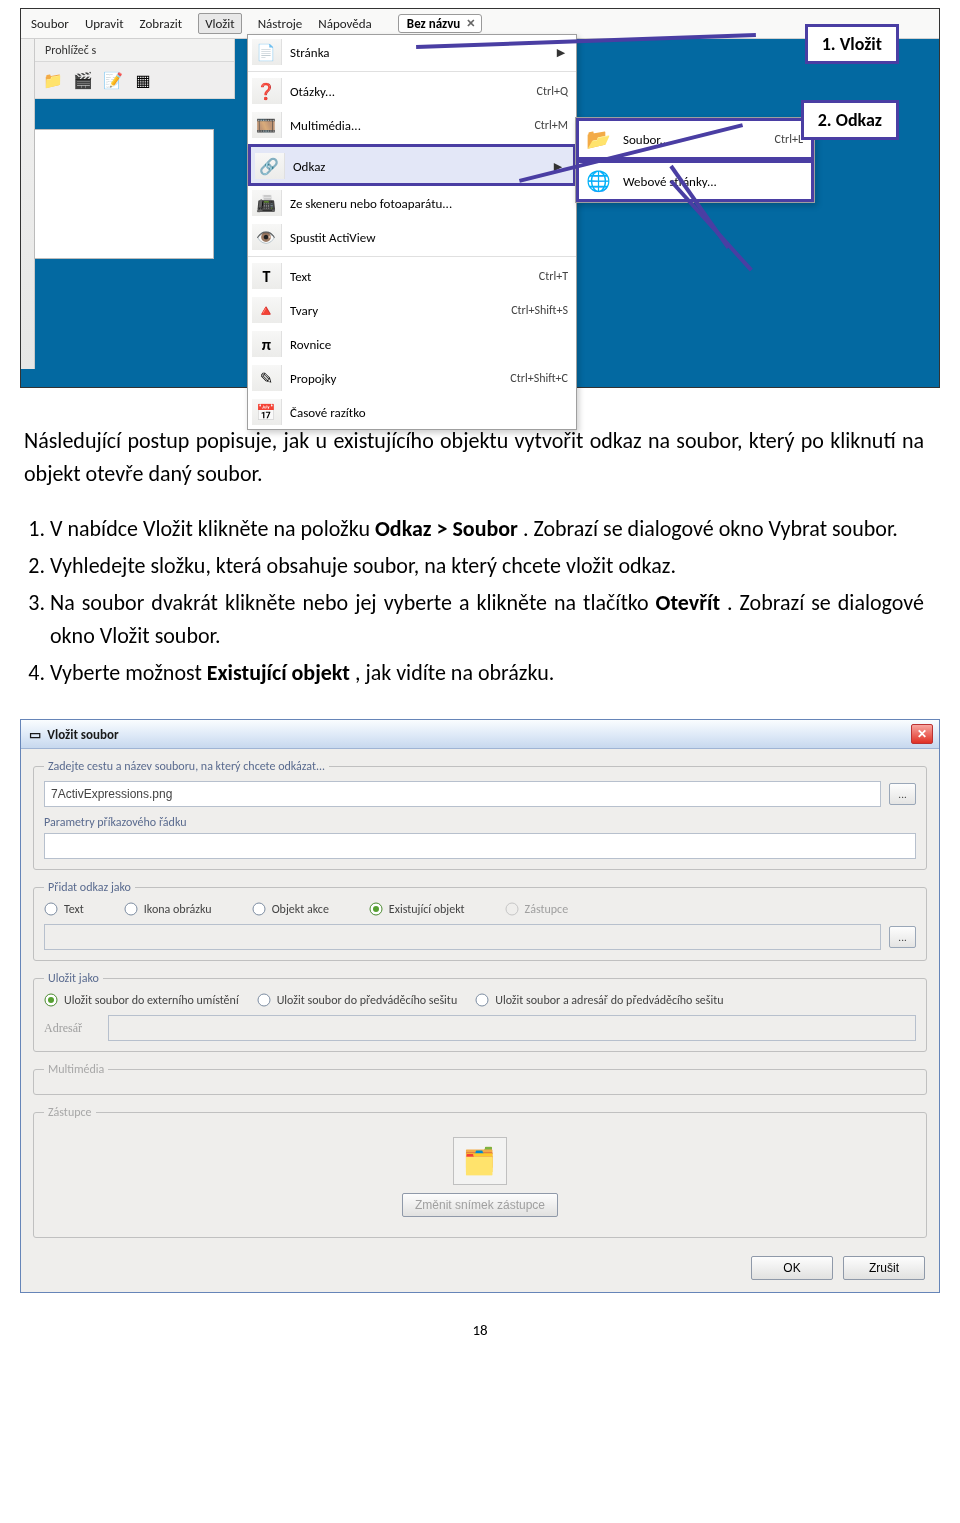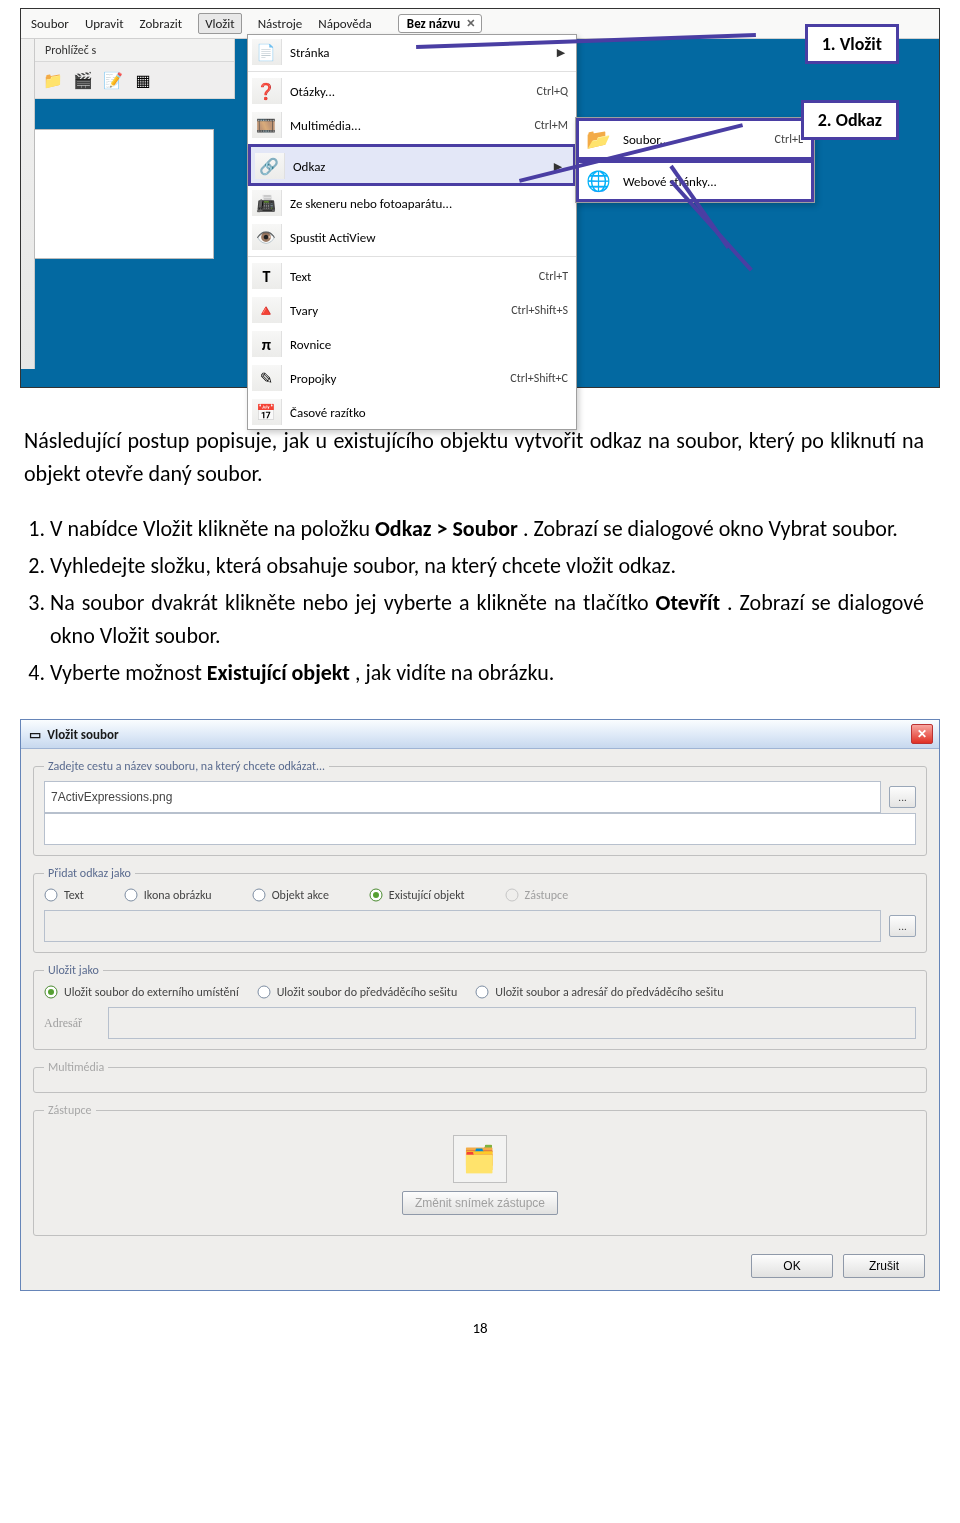--- a/index.html
+++ b/index.html
@@ -189,21 +189,21 @@
     border-radius: 3px;
     padding: 8px 10px 10px 10px;
   }
   fieldset.disabled { color: #a0a0a0; }
   legend { color: #5a6b8f; padding: 0 4px; font-size: 12px; }
   fieldset.disabled legend { color:#a8a8a8; }
   .txt {
     width: 100%;
     background: #fff;
     border: 1px solid #b7c0cd;
-    height: 32px;
+    height: 26px;
     padding: 2px 6px;
     font-size: 12px;
     color: #444;
   }
   .txt.disabled { background: #efeeec; color:#a0a0a0; }
   .row-flex { display:flex; align-items:center; gap:8px; }
   .btn-browse {
     width: 28px; height: 22px;
     border: 1px solid #9aa7b8;
     background: linear-gradient(#fdfdfd,#e4e4e3);
@@ -381,20 +381,21 @@
       </div>
       <div class="x-btn">✕</div>
     </div>
 
     <fieldset>
       <legend>Zadejte cestu a název souboru, na který chcete odkázat...</legend>
       <div class="row-flex">
         <input class="txt" value="7ActivExpressions.png" style="">
         <div class="btn-browse">...</div>
       </div>
+      <div class="field-label">Parametry příkazového řádku</div>
       <input class="txt" style="">
     </fieldset>
 
     <fieldset>
       <legend>Přidat odkaz jako</legend>
       <div class="radio-row">
         <div class="radio">
           <svg width="14" height="14">
               <circle cx="7" cy="7" r="6" fill="#fff" stroke="#7d8da2"></circle>
             </svg>

